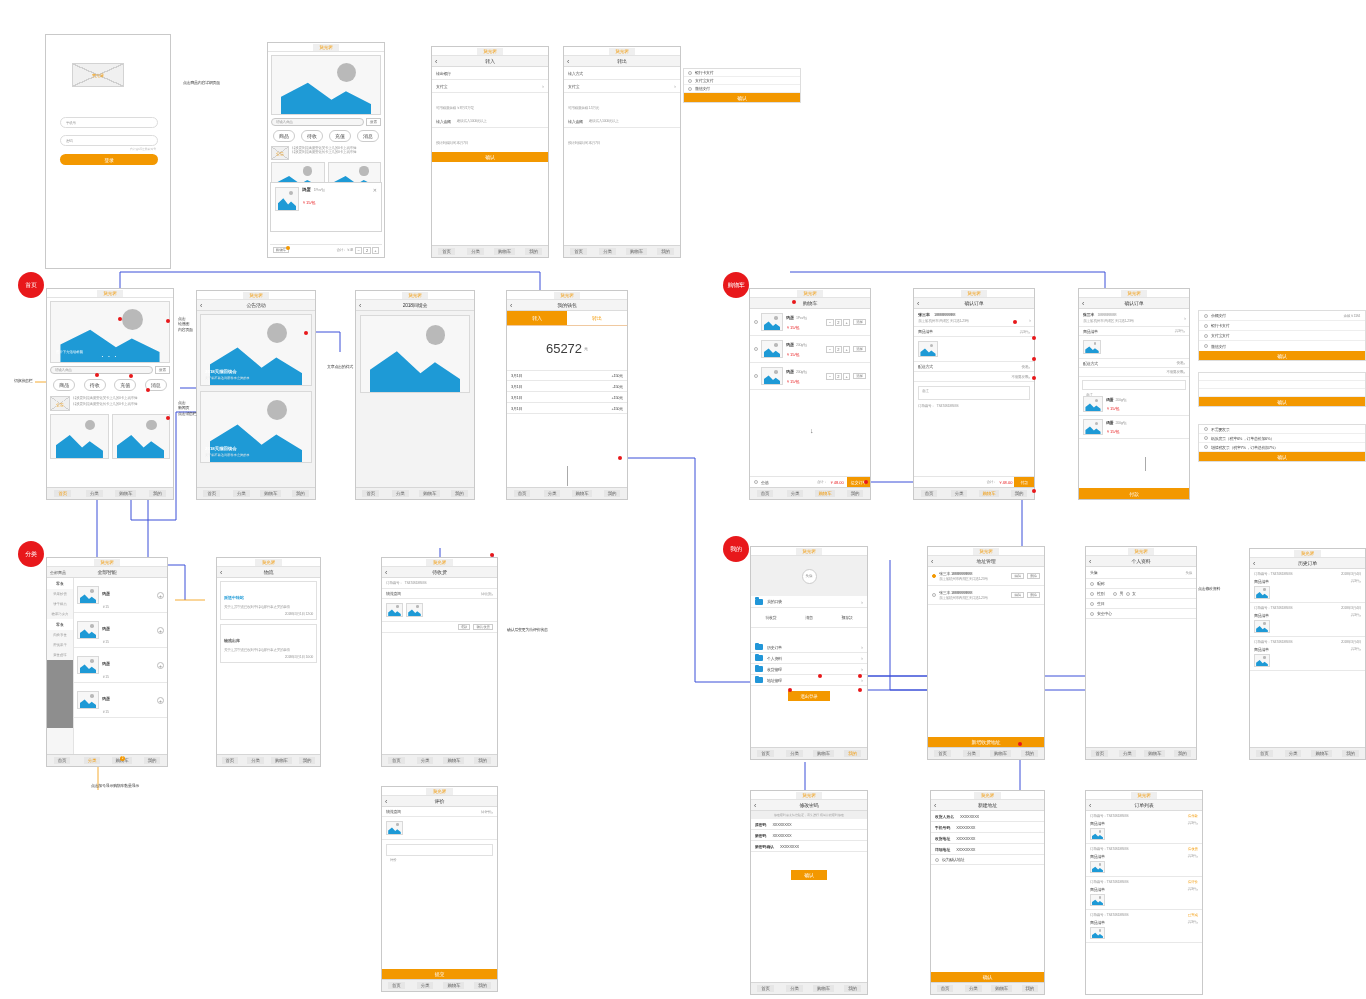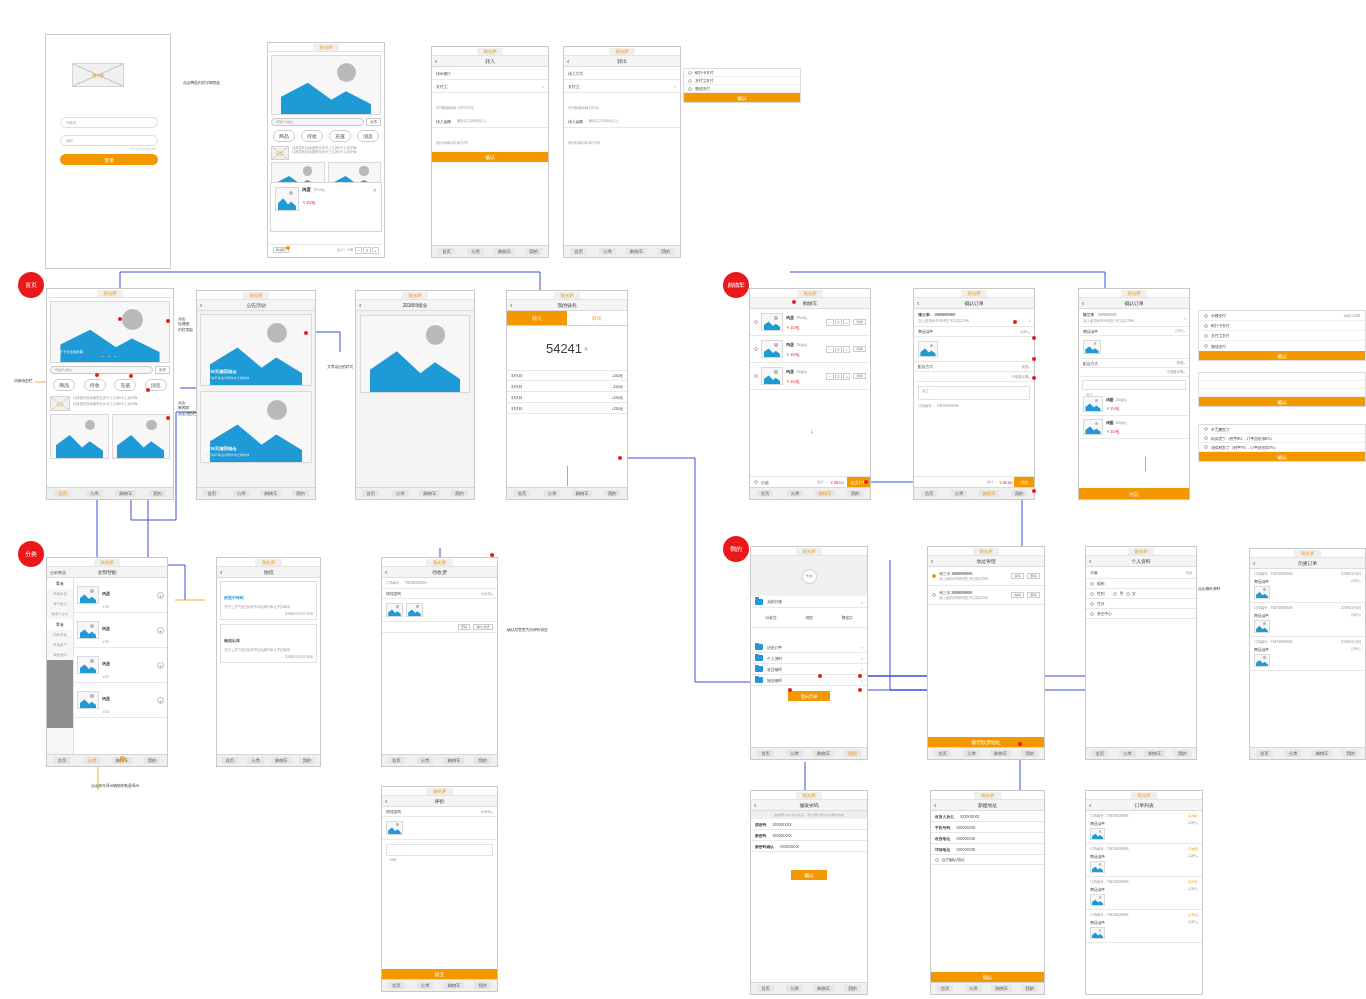--- a/index.html
+++ b/index.html
@@ -429,21 +429,21 @@
     <div class="navbar">
         <span class="back">‹</span>
         <span class="ttl">我的钱包</span>
       </div>
     <div class="screen-body">
       <div style="display:flex;border-bottom:1px solid #f0c9a0;">
         <div class="btn-or" style="flex:1;height:14px;">转入</div>
         <div style="flex:1;height:14px;display:flex;align-items:center;justify-content:center;font-size:5px;color:#f39800;">转出</div>
       </div>
       <div style="height:44px;display:flex;align-items:center;justify-content:center;gap:2px;">
-        <span style="font-size:13px;color:#3c3c3c;">54241</span>
+        <span style="font-size:13px;color:#3c3c3c;">65272</span>
         <span style="font-size:4px;color:#777;">元</span>
       </div>
       <div class="row-line" style="height:11px;display:flex;align-items:center;padding:0 4px;border-top:1px solid #e8e8e8;">
         <span class="tiny2">3月1日</span>
         <span class="tiny2" style="margin-left:auto;">+150元</span>
       </div>
       <div class="row-line" style="height:11px;display:flex;align-items:center;padding:0 4px;">
         <span class="tiny2">3月1日</span>
         <span class="tiny2" style="margin-left:auto;">-150元</span>
       </div>

